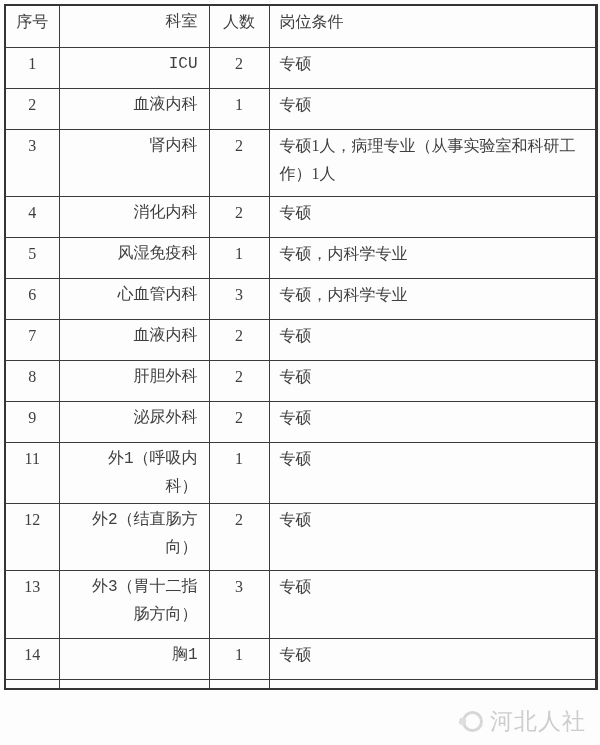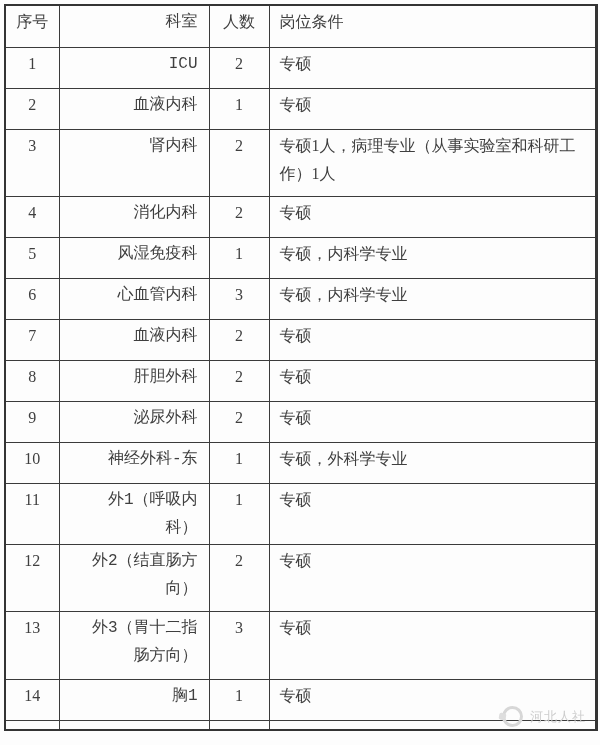--- a/index.html
+++ b/index.html
@@ -60,21 +60,21 @@
   tr.h-sliver td { border-bottom: none; }
 
   .watermark {
     position: absolute;
     top: 706px;
     right: 14px;
     display: flex;
     align-items: center;
     gap: 7px;
     color: #cdcdcd;
-    font-size: 13px;
+    font-size: 23px;
     letter-spacing: 1px;
     z-index: 2;
     pointer-events: none;
   }
   .wm-circle {
     width: 21px;
     height: 21px;
     box-sizing: border-box;
     border: 3px solid #d7d7d7;
     border-radius: 50%;
@@ -157,26 +157,20 @@
       <td class="c-cnt">2</td>
       <td class="c-cond">专硕</td>
     </tr>
     <tr class="h-normal">
       <td class="c-no">9</td>
       <td class="c-dept">泌尿外科</td>
       <td class="c-cnt">2</td>
       <td class="c-cond">专硕</td>
     </tr>
     <tr class="h-normal">
-      <td class="c-no">10</td>
-      <td class="c-dept">神经外科-东</td>
-      <td class="c-cnt">1</td>
-      <td class="c-cond">专硕，外科学专业</td>
-    </tr>
-    <tr class="h-normal">
       <td class="c-no">11</td>
       <td class="c-dept">外1（呼吸内科）</td>
       <td class="c-cnt">1</td>
       <td class="c-cond">专硕</td>
     </tr>
     <tr class="h-tall">
       <td class="c-no">12</td>
       <td class="c-dept">外2（结直肠方向）</td>
       <td class="c-cnt">2</td>
       <td class="c-cond">专硕</td>

